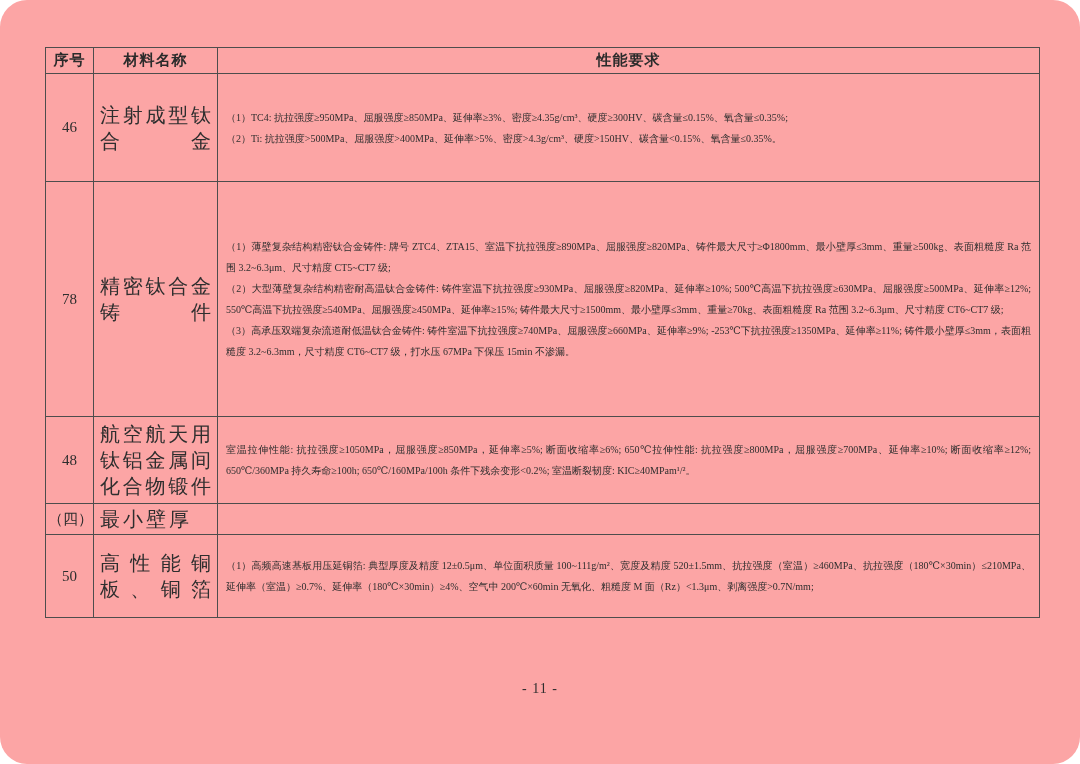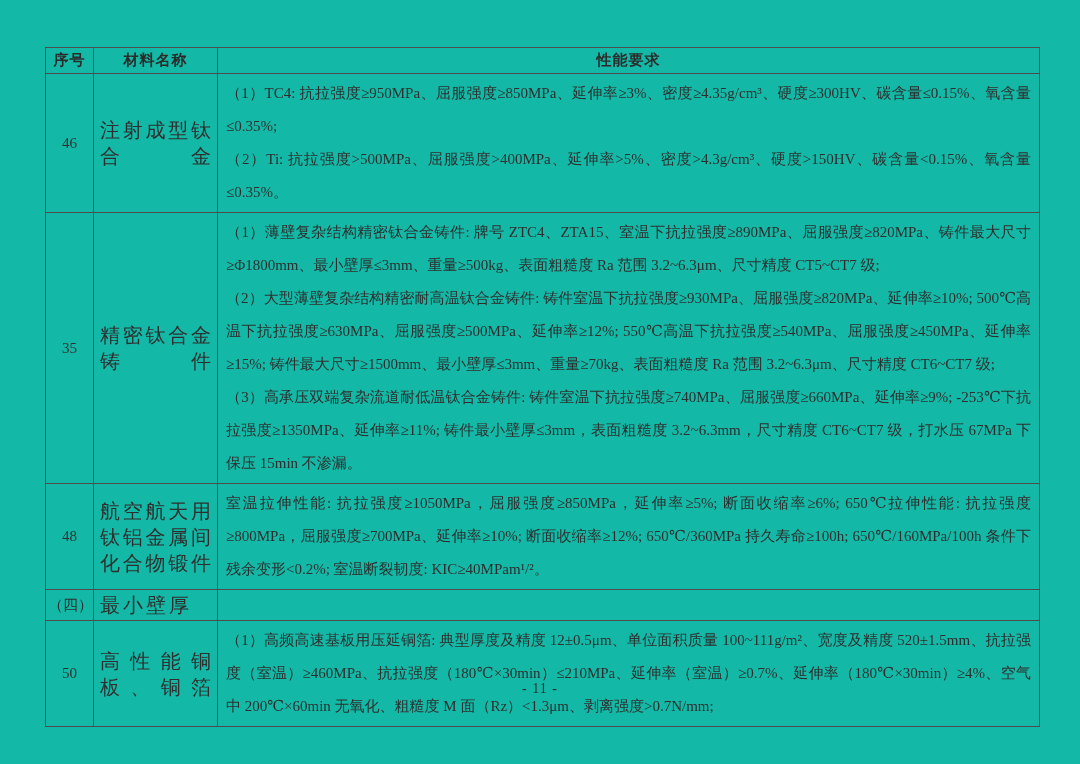--- a/index.html
+++ b/index.html
@@ -12,21 +12,22 @@
     height: 764px;
     font-family: "Liberation Serif", "DejaVu Serif", serif;
     color: #2e2e2e;
     position: relative;
     overflow: hidden;
   }
   .page {
     position: relative;
     width: 1080px;
     height: 764px;
-    background: #14b8a6;
+    background: #fca5a5;
+    border-radius: 27px;
   }
   table.materials {
     position: absolute;
     left: 45px;
     top: 47px;
     width: 994px;
     border-collapse: collapse;
     table-layout: fixed;
   }
   table.materials col.col-no   { width: 48px; }
@@ -61,22 +62,22 @@
     text-align: justify;
     text-align-last: justify;
     color: #2e2e2e;
   }
   td.c-name.loose {
     text-align: left;
     text-align-last: left;
     letter-spacing: 3px;
   }
   td.c-req {
-    font-size: 15px;
-    line-height: 33px;
+    font-size: 10px;
+    line-height: 21px;
     padding: 3px 8px;
     text-align: justify;
     color: #2e2e2e;
   }
   td.c-req p {
     margin: 0;
     text-align: justify;
   }
   .page-number {
     position: absolute;
@@ -111,21 +112,21 @@
     <tr style="height:108px;">
       <td class="c-no">46</td>
       <td class="c-name">注射成型钛合金</td>
       <td class="c-req">
         <p>（1）TC4: 抗拉强度≥950MPa、屈服强度≥850MPa、延伸率≥3%、密度≥4.35g/cm³、硬度≥300HV、碳含量≤0.15%、氧含量≤0.35%;</p>
         <p>（2）Ti: 抗拉强度&gt;500MPa、屈服强度&gt;400MPa、延伸率&gt;5%、密度&gt;4.3g/cm³、硬度&gt;150HV、碳含量&lt;0.15%、氧含量≤0.35%。</p>
       </td>
     </tr>
 
     <tr style="height:235px;">
-      <td class="c-no">35</td>
+      <td class="c-no">78</td>
       <td class="c-name">精密钛合金铸件</td>
       <td class="c-req">
         <p>（1）薄壁复杂结构精密钛合金铸件: 牌号 ZTC4、ZTA15、室温下抗拉强度≥890MPa、屈服强度≥820MPa、铸件最大尺寸≥Φ1800mm、最小壁厚≤3mm、重量≥500kg、表面粗糙度 Ra 范围 3.2~6.3μm、尺寸精度 CT5~CT7 级;</p>
         <p>（2）大型薄壁复杂结构精密耐高温钛合金铸件: 铸件室温下抗拉强度≥930MPa、屈服强度≥820MPa、延伸率≥10%; 500℃高温下抗拉强度≥630MPa、屈服强度≥500MPa、延伸率≥12%; 550℃高温下抗拉强度≥540MPa、屈服强度≥450MPa、延伸率≥15%; 铸件最大尺寸≥1500mm、最小壁厚≤3mm、重量≥70kg、表面粗糙度 Ra 范围 3.2~6.3μm、尺寸精度 CT6~CT7 级;</p>
         <p>（3）高承压双端复杂流道耐低温钛合金铸件: 铸件室温下抗拉强度≥740MPa、屈服强度≥660MPa、延伸率≥9%; -253℃下抗拉强度≥1350MPa、延伸率≥11%; 铸件最小壁厚≤3mm，表面粗糙度 3.2~6.3mm，尺寸精度 CT6~CT7 级，打水压 67MPa 下保压 15min 不渗漏。</p>
       </td>
     </tr>
 
     <tr style="height:87px;">
       <td class="c-no">48</td>

